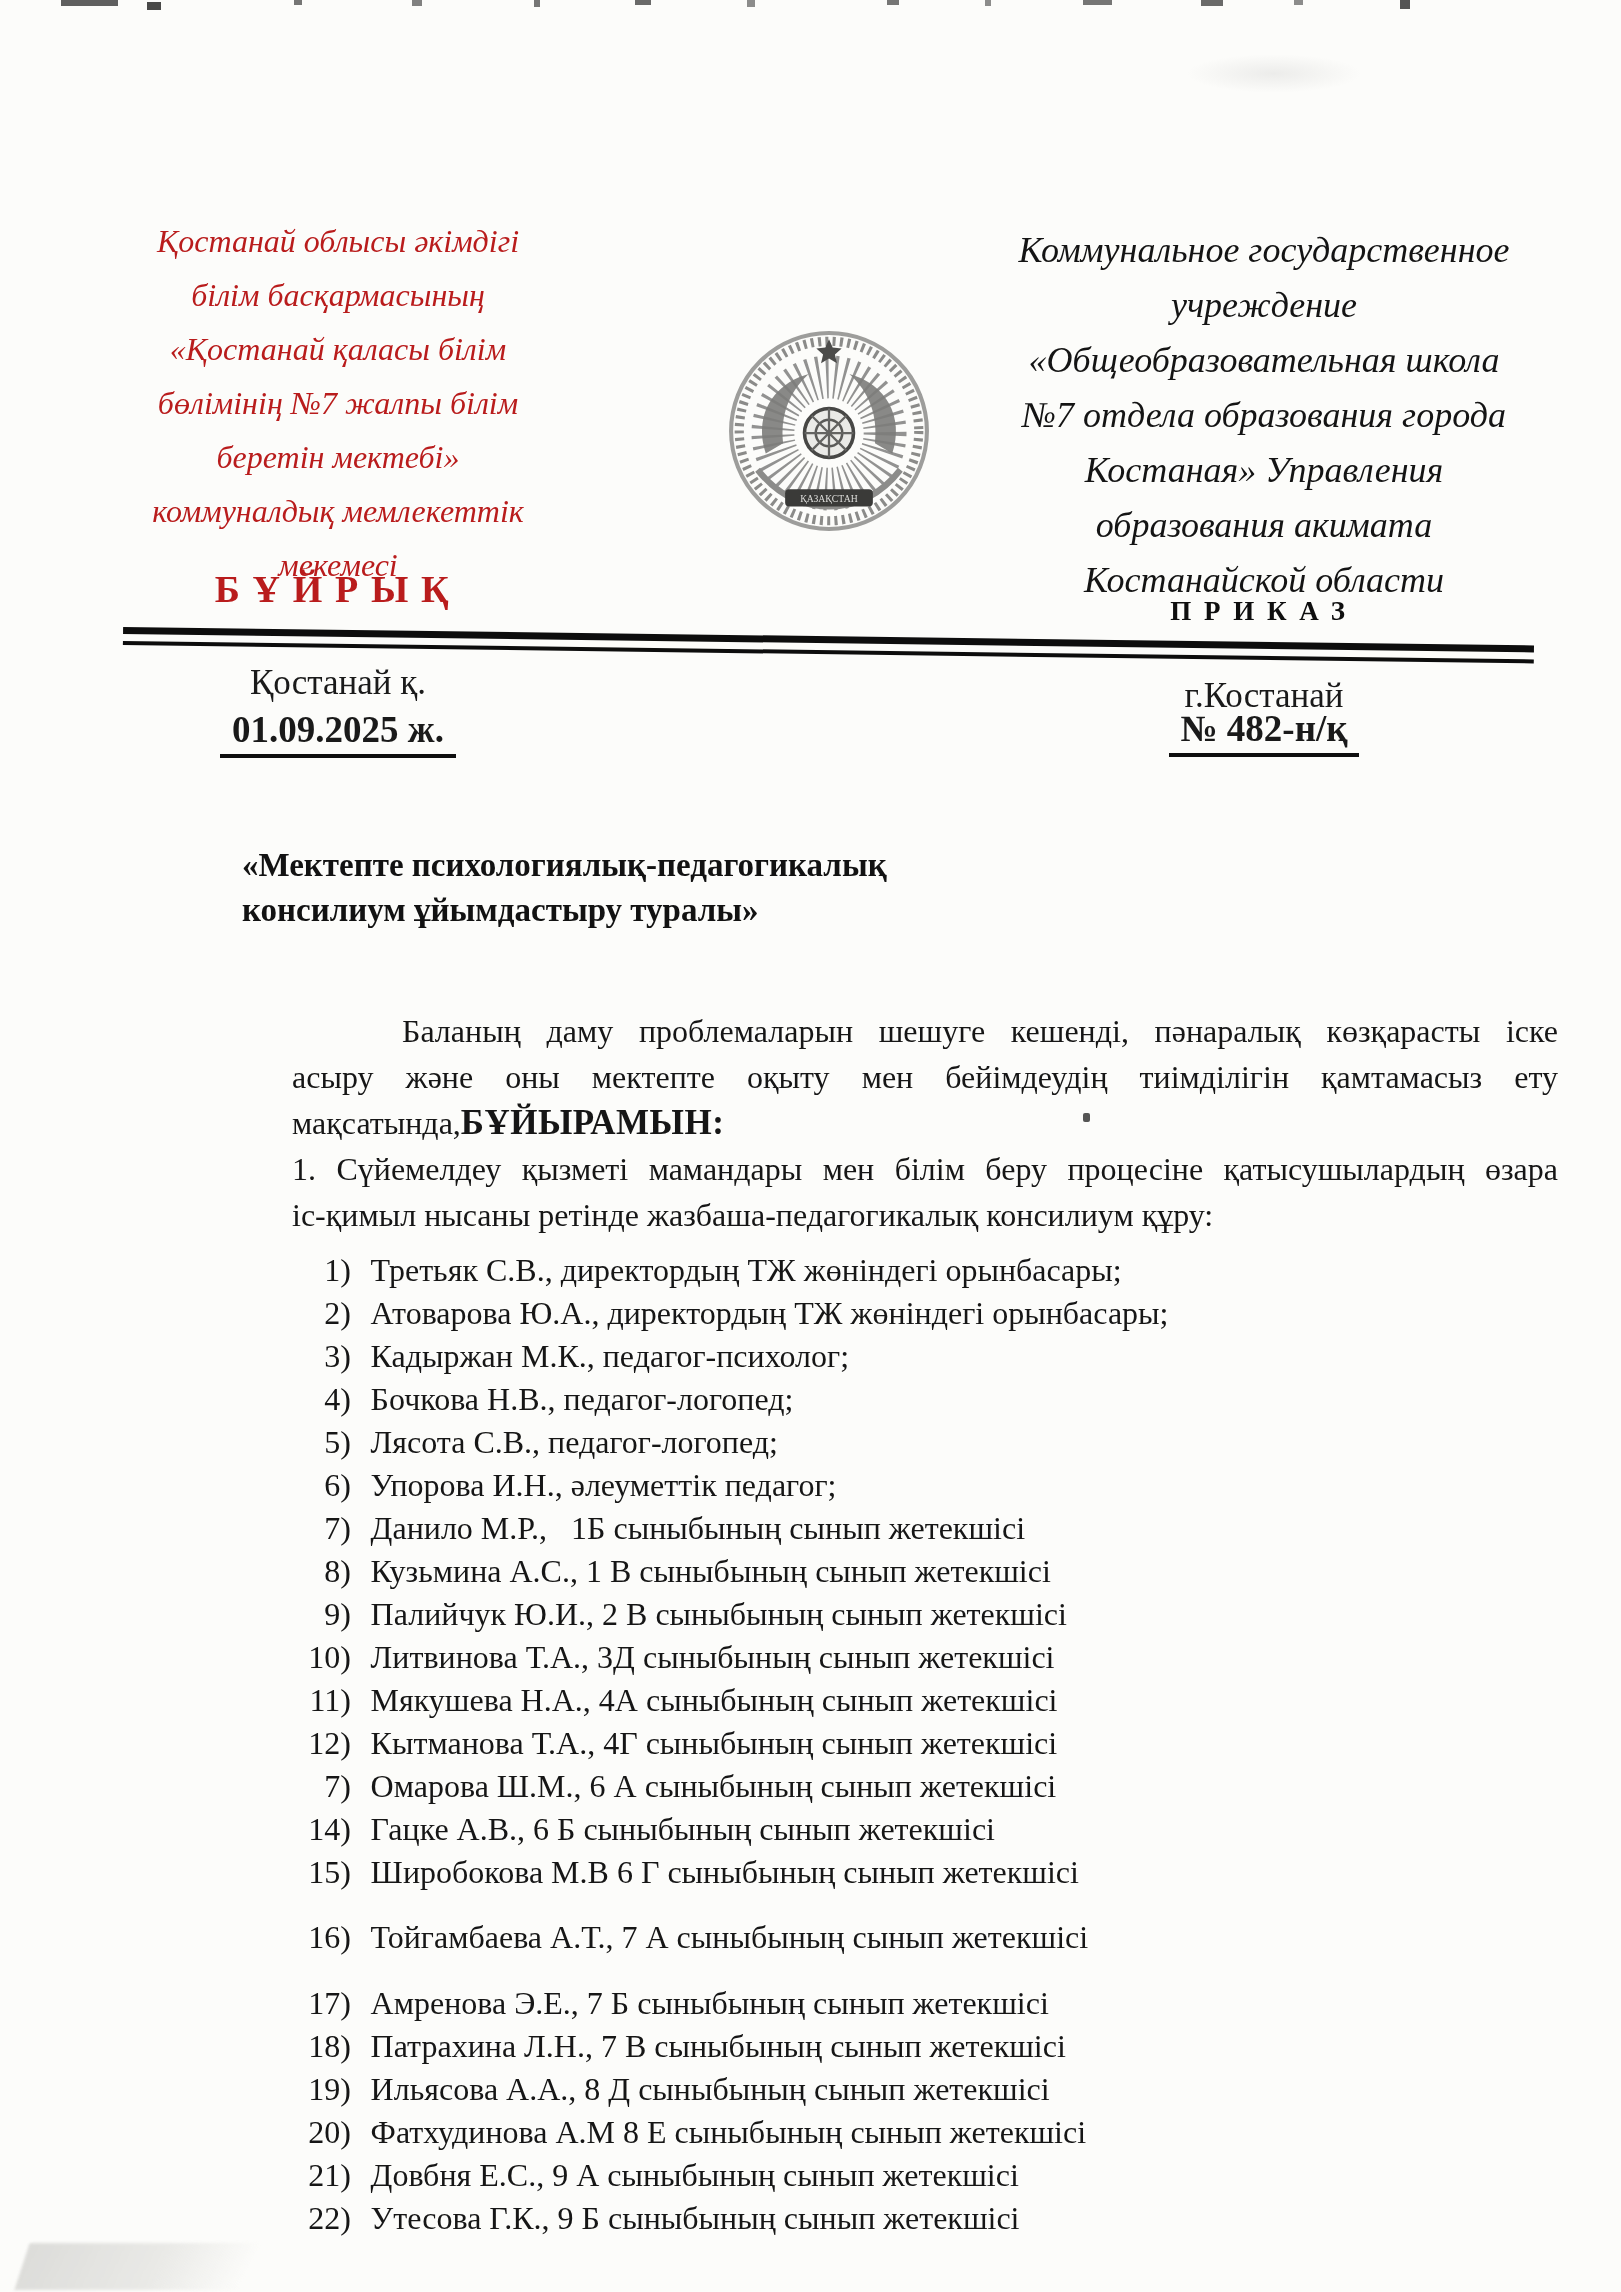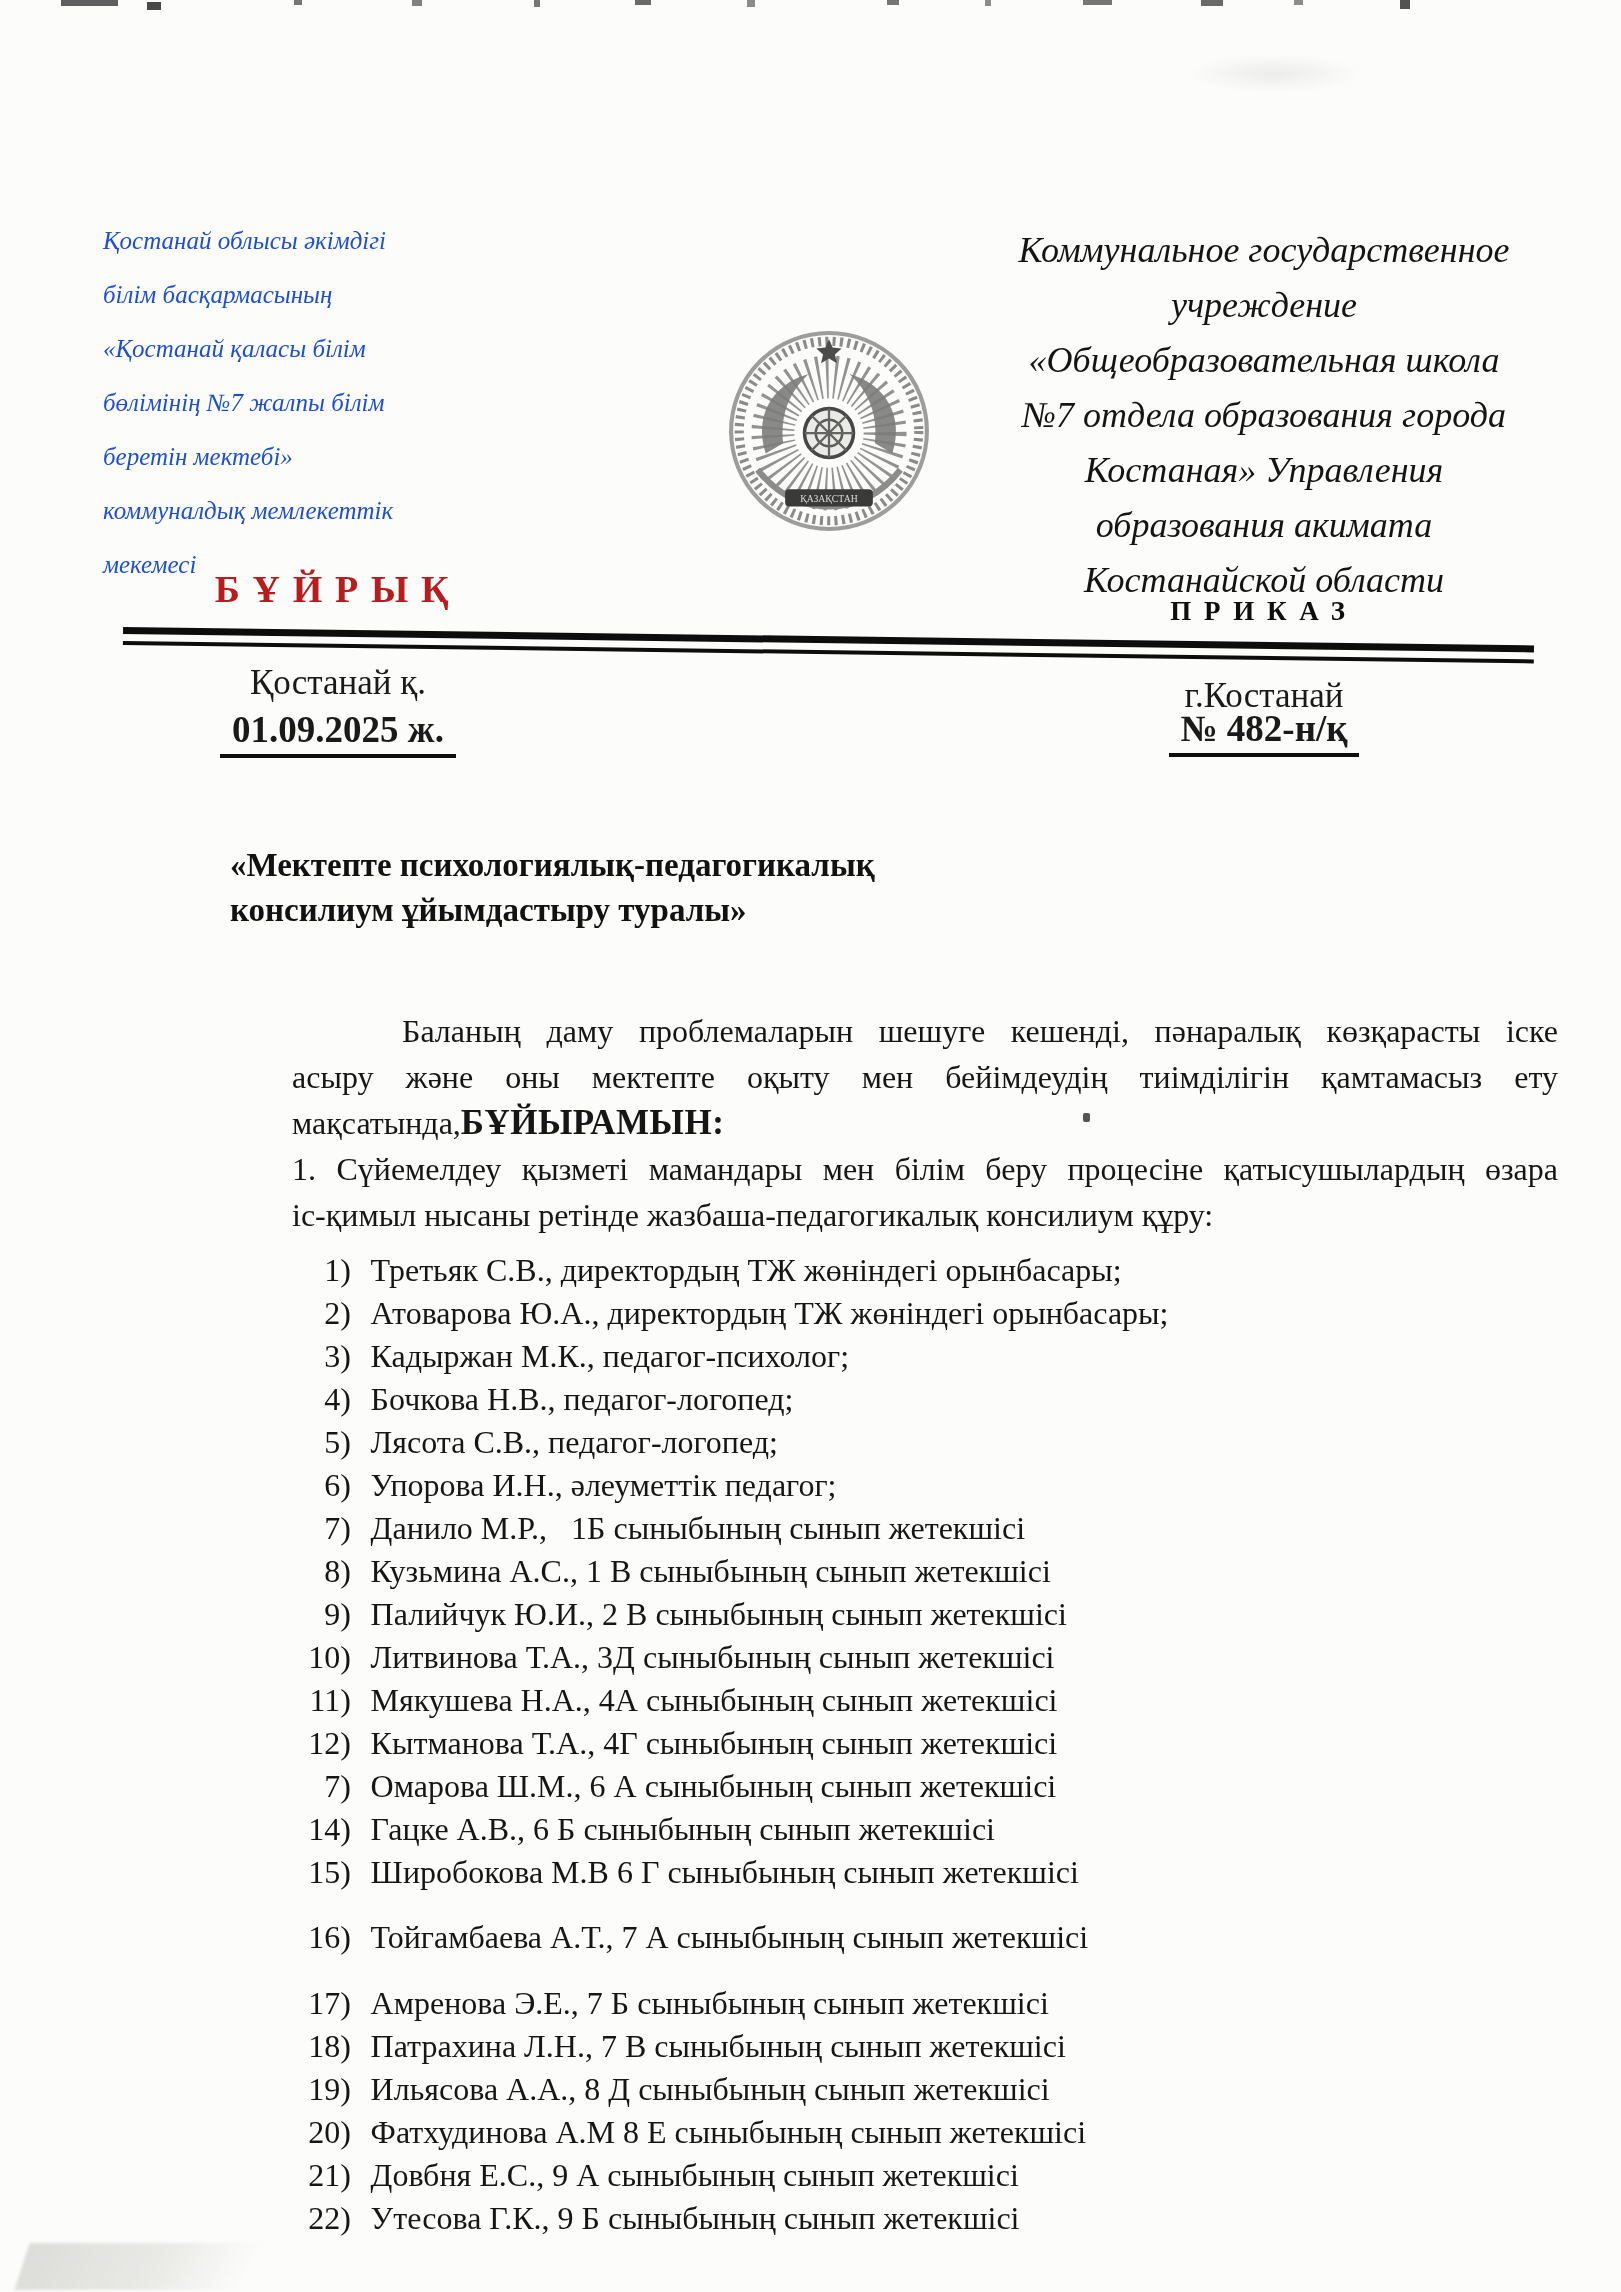--- a/index.html
+++ b/index.html
@@ -16,22 +16,22 @@
   .smudge-bl{
     position:absolute;left:21.6px;top:2243px;width:250px;height:47px;
     background:linear-gradient(100deg,#d2d2cf 0%,#e4e4e1 55%,rgba(255,255,255,0) 90%);
     transform:skewX(-18deg);opacity:.75;filter:blur(1.5px);
   }
   .ghost-tr{position:absolute;left:1186px;top:54px;width:176px;height:39px;
     background:radial-gradient(ellipse at center,rgba(120,120,120,.12),rgba(255,255,255,0) 70%);}
   
   .hdr-left{
     position:absolute;left:103px;top:214px;width:470px;
-    font-style:italic;font-size:25px;line-height:54px;
-    color:#1d4ed8;
+    font-style:italic;font-size:32px;line-height:54px;
+    text-align:center;color:#b91c1c;
   }
   .hdr-right{
     position:absolute;left:975px;top:223px;width:578px;
     font-style:italic;font-size:36px;line-height:55px;
     text-align:center;color:#141414;
   }
   .order-word-left{
     position:absolute;left:103px;top:567px;width:470px;
     text-align:center;font-weight:bold;font-size:38px;letter-spacing:12.7px;color:#b91c1c;
   }
@@ -46,21 +46,21 @@
     transform:rotate(0.75deg);transform-origin:left center;
   }
   
   .city-left{position:absolute;left:103px;top:663px;width:470px;text-align:center;font-size:35px;}
   .date-left{position:absolute;left:103px;top:708px;width:470px;text-align:center;font-size:37px;font-weight:bold;}
   .city-right{position:absolute;left:975px;top:676px;width:578px;text-align:center;font-size:35px;}
   .num-right{position:absolute;left:975px;top:707px;width:578px;text-align:center;font-size:37px;font-weight:bold;}
   .u-line{display:inline-block;border-bottom:4.9px solid #0f0f0f;padding:0 11.8px 2.9px;}
   
   .doc-title{
-    position:absolute;left:230px;top:843px;width:804px;
+    position:absolute;left:242px;top:843px;width:804px;
     font-weight:bold;font-size:33px;line-height:45px;color:#121212;
   }
   
   .body-block{
     position:absolute;left:292px;top:1008px;width:1266px;
     font-size:32px;line-height:46px;color:#161616;
   }
   .jline{text-align:justify;text-align-last:justify;white-space:normal;}
   .line-indent{text-indent:110px;}
   .bold-decree{font-weight:bold;font-size:35px;letter-spacing:0.5px;}

